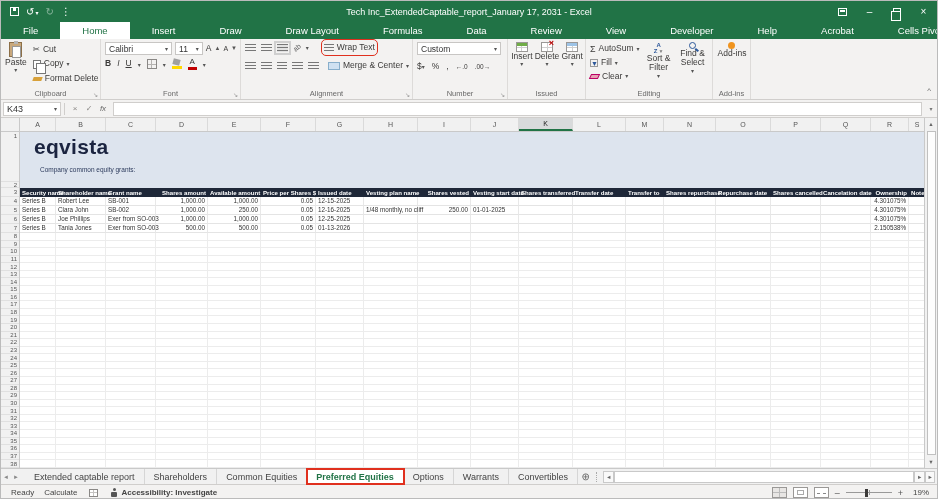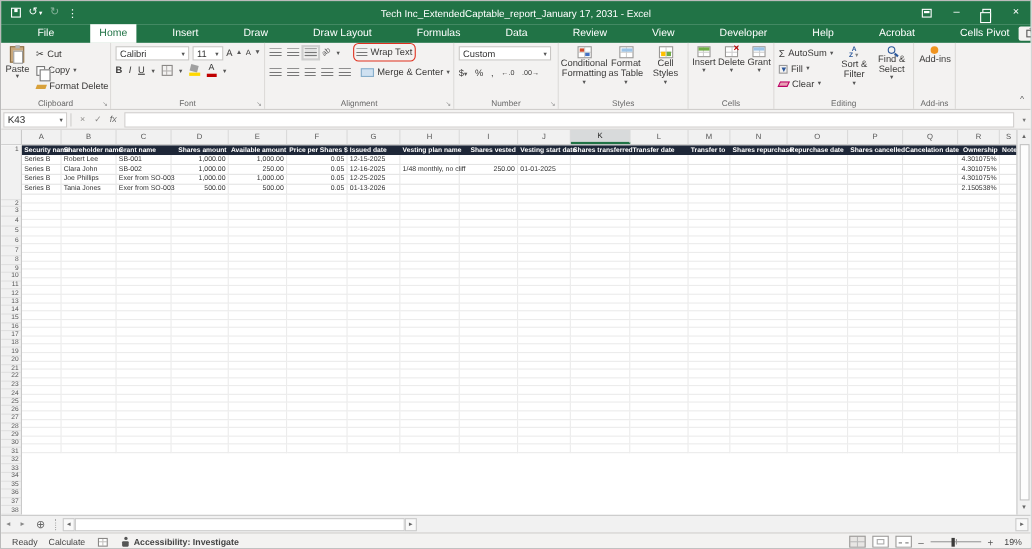--- a/index.html
+++ b/index.html
@@ -17,21 +17,21 @@
   .win-title { position:absolute; left:0; right:0; text-align:center; font-size:9px; color:#fff; }
   .wincontrols { margin-left:auto; display:flex; height:100%; z-index:2; }
   .wc { width:27px; height:100%; display:flex; align-items:center; justify-content:center; font-size:10px; color:#fff; }
   .i-ribopts { width:9px; height:8px; border:1px solid #fff; position:relative; }
   .i-ribopts::before { content:""; position:absolute; left:1px; top:1px; width:5px; height:2px; background:#fff; }
   .i-restore { width:8px; height:8px; border:1px solid #fff; position:relative; }
   .i-restore::before { content:""; position:absolute; left:-3px; top:2px; width:8px; height:8px; border:1px solid #fff; background:#217346; }
 
   
   .menubar { position:absolute; top:21px; left:0; width:100%; height:17px; background:#217346; display:flex; align-items:stretch; color:#fff; font-size:9.5px; }
-  .mtab { padding:0 8px; display:flex; align-items:center; white-space:nowrap;margin-left:25px; }
+  .mtab { padding:0 22px; display:flex; align-items:center; white-space:nowrap; }
   .mtab.active { background:#fff; color:#217346; }
   .tellme { display:flex; align-items:center; gap:4px; margin-left:12px; font-size:9px; white-space:nowrap; }
   .i-bulb { width:7px; height:7px; border:1px solid #fff; border-radius:50%; position:relative; }
   .i-bulb::after { content:""; position:absolute; left:2px; top:7px; width:2px; height:2px; background:#fff; }
   .share-btn { margin-left:auto; margin-right:7px; align-self:center; background:#f3f2f1; color:#333; font-size:9px; height:13px; display:flex; align-items:center; gap:3px; padding:0 7px; border-radius:2px; white-space:nowrap; }
   .i-share { width:7px; height:7px; border:1px solid #555; position:relative; }
   .i-share::before { content:"↑"; position:absolute; left:1px; top:-4px; font-size:7px; color:#555; }
 
   
   .ribbon { position:absolute; top:38px; left:0; width:100%; height:61px; background:#f3f2f1; border-bottom:1px solid #d0cecc; display:flex; }
@@ -326,56 +326,38 @@
         <span class="numsym"><span>$</span><span class="caret">▾</span></span>
         <span class="numsym">%</span>
         <span class="numsym">,</span>
         <span class="numsym" style="font-size:6.5px;">←.0</span>
         <span class="numsym" style="font-size:6.5px;">.00→</span>
       </div>
       <div class="glabel">Number</div>
       <div class="launcher">↘</div>
     </div>
 
-    <div class="rgroup g-styles">
-      <div class="bigbtn stybtn">
-        <span class="sticon cf"></span>
-        <span>Conditional Formatting</span>
-        <span class="caret">▾</span>
-      </div>
-      <div class="bigbtn stybtn">
-        <span class="sticon ft"></span>
-        <span>Format as Table</span>
-        <span class="caret">▾</span>
-      </div>
-      <div class="bigbtn stybtn">
-        <span class="sticon cs"></span>
-        <span>Cell Styles</span>
-        <span class="caret">▾</span>
-      </div>
-      <div class="glabel">Styles</div>
-    </div>
 
     <div class="rgroup g-cells">
       <div class="bigbtn cellbtn">
         <span class="i-cells ins"></span>
         <span>Insert</span>
         <span class="caret">▾</span>
       </div>
       <div class="bigbtn cellbtn">
         <span class="i-cells del"></span>
         <span>Delete</span>
         <span class="caret">▾</span>
       </div>
       <div class="bigbtn cellbtn">
         <span class="i-cells fmt"></span>
         <span>Grant</span>
         <span class="caret">▾</span>
       </div>
-      <div class="glabel">Cells</div>
+      <div class="glabel">Issued</div>
     </div>
 
     <div class="rgroup g-edit">
       <div class="edit-col1">
         <div class="rbtn">
             <span class="sigma">Σ</span>
             <span>AutoSum</span>
             <span class="caret">▾</span>
           </div>
         <div class="rbtn">
@@ -489,20 +471,24 @@
         <div class="rownum" style="height: 7.58065px;">31</div>
         <div class="rownum" style="height: 7.58065px;">32</div>
         <div class="rownum" style="height: 7.58065px;">33</div>
         <div class="rownum" style="height: 7.58065px;">34</div>
         <div class="rownum" style="height: 7.58065px;">35</div>
         <div class="rownum" style="height: 7.58065px;">36</div>
         <div class="rownum" style="height: 7.58065px;">37</div>
         <div class="rownum" style="height: 7.58065px;">38</div>
       </div>
     <div class="cellsarea">
+      <div class="bluezone">
+        <div class="logo">eqvista</div>
+        <div class="subtitle">Company common equity grants:</div>
+      </div>
       <div id="sheet-rows">
           <div class="hrow">
             <div class="hcell" style="width: 36px; text-align: left;">Security name</div>
             <div class="hcell" style="width: 50px; text-align: left;">Shareholder name</div>
             <div class="hcell" style="width: 50px; text-align: left;">Grant name</div>
             <div class="hcell" style="width: 52px; text-align: right;">Shares amount</div>
             <div class="hcell" style="width: 53px; text-align: right;">Available amount</div>
             <div class="hcell" style="width: 55px; text-align: right;">Price per Shares $</div>
             <div class="hcell" style="width: 48px; text-align: left;">Issued date</div>
             <div class="hcell" style="width: 54px; text-align: left;">Vesting plan name</div>
@@ -1259,20 +1245,29 @@
 
   <div class="vscroll">
     <span class="varrow">▲</span>
     <span class="vthumb"></span>
     <span class="varrow">▼</span>
   </div>
 
   <div class="tabbar">
     <span class="tnav">◄</span>
     <span class="tnav">►</span>
+    <div id="sheet-tabs" style="display:flex;align-items:stretch;margin-left:4px;">
+        <div class="stab">Extended captable report</div>
+        <div class="stab">Shareholders</div>
+        <div class="stab">Common Equities</div>
+        <div class="stab active">Preferred Equities</div>
+        <div class="stab">Options</div>
+        <div class="stab">Warrants</div>
+        <div class="stab">Convertibles</div>
+      </div>
     <span class="newsheet">⊕</span>
     <span class="tab-sep"></span>
     <div class="hscroll">
       <span class="harrow">◄</span>
       <span class="htrack"></span>
       <span class="harrow">►</span>
     </div>
     <span class="endarrow">►</span>
   </div>
 

